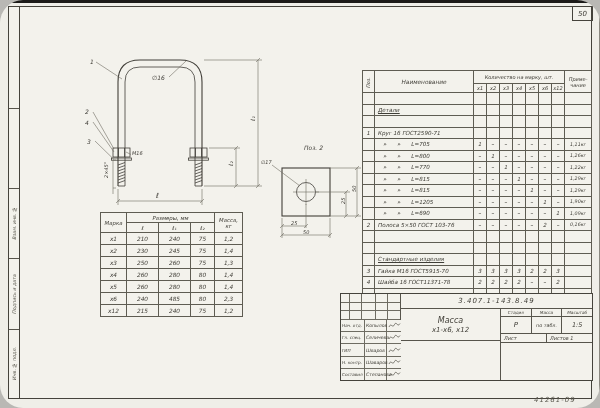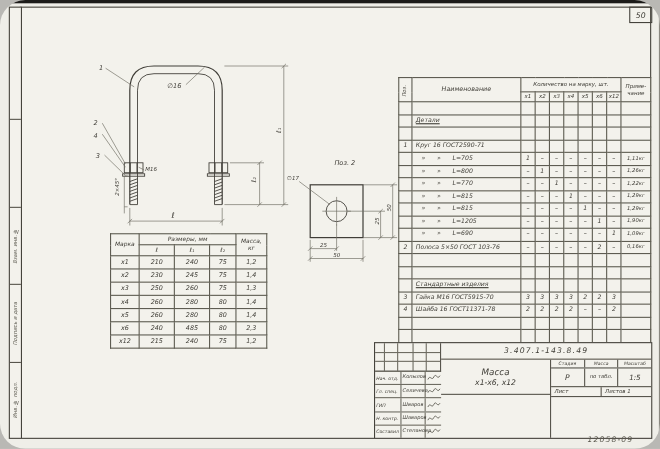--- a/index.html
+++ b/index.html
@@ -34,21 +34,21 @@
   .spec-table{left:362px;top:70px;width:229px;font-size:5.6px;}
   .spec-table th{font-size:5px;}
   .spec-table td{height:10.5px;}
   .spec-table td.name{text-align:left;padding-left:3px;}
   .spec-table td.note{font-size:4.8px;}
   .prewrap{white-space:pre-line;}
   .rot{display:inline-block;transform:rotate(-90deg);font-size:4.8px;}
   .section-title{text-decoration:underline;}
   .ditto{display:inline-block;width:14px;text-align:center;}
   
-  .tb{position:absolute;left:340px;top:311px;width:251px;height:86px;border:1.3px solid #45433c;background:#f3f2ec;font-style:italic;}
+  .tb{position:absolute;left:340px;top:293px;width:251px;height:86px;border:1.3px solid #45433c;background:#f3f2ec;font-style:italic;}
   .tb *{box-sizing:border-box;}
   .tb-mini{position:absolute;left:0;top:0;width:60px;height:26px;border-right:1px solid #57554c;border-bottom:1px solid #57554c;}
   .mini-row{height:8.6px;border-bottom:0.8px solid #6e6c62;}
   .mini-row:last-child{border-bottom:none;}
   .mini-v{position:absolute;top:0;width:0.8px;height:26px;background:#6e6c62;}
   .tb-doc{position:absolute;left:60px;top:0;width:191px;height:15px;border-bottom:1px solid #57554c;
           display:flex;align-items:center;justify-content:center;font-size:7px;letter-spacing:1px;}
   .tb-title{position:absolute;left:60px;top:15px;width:100px;height:32px;border-right:1px solid #57554c;border-bottom:1px solid #57554c;
             display:flex;flex-direction:column;align-items:center;justify-content:center;gap:1px;}
   .tb-title .l1{font-size:8px;}
@@ -564,14 +564,14 @@
       <div class="v-stage">Р</div>
       <div class="v-mass">по табл.</div>
       <div class="v-scale">1:5</div>
     </div>
     <div class="tb-sheet">
       <div>Лист</div>
       <div>Листов 1</div>
     </div>
   </div>
 
-  <div class="stampnum">12058-09</div>
+  <div class="stampnum">41261-09</div>
 </div>
 
 </body></html>

